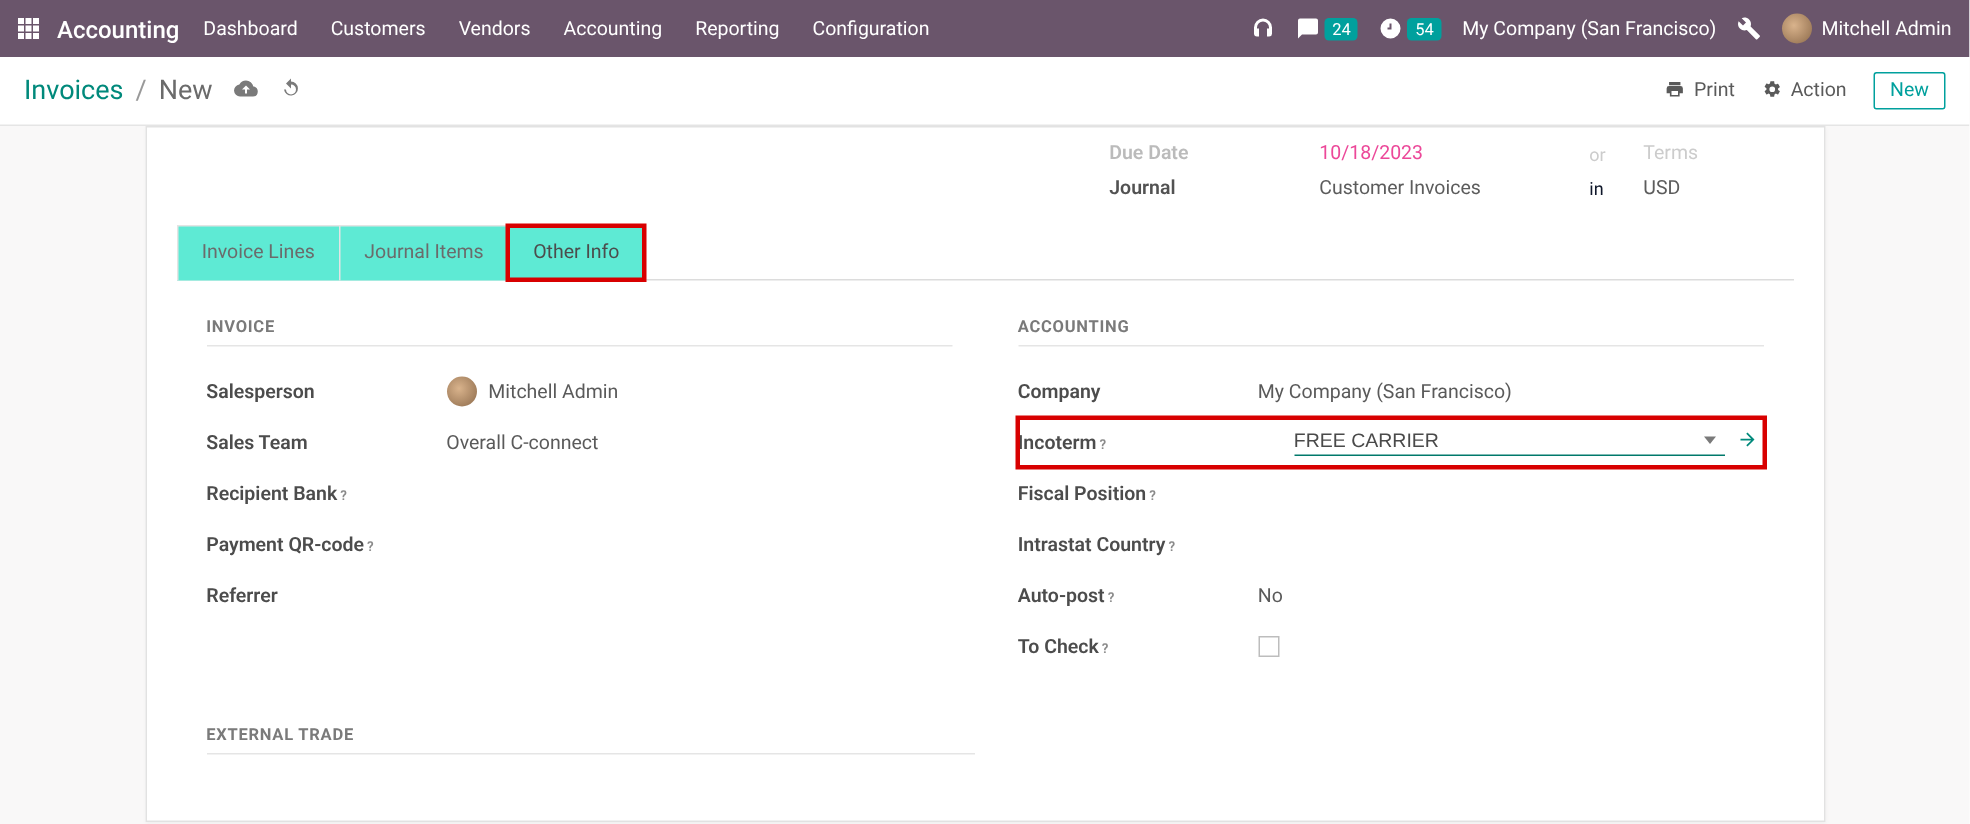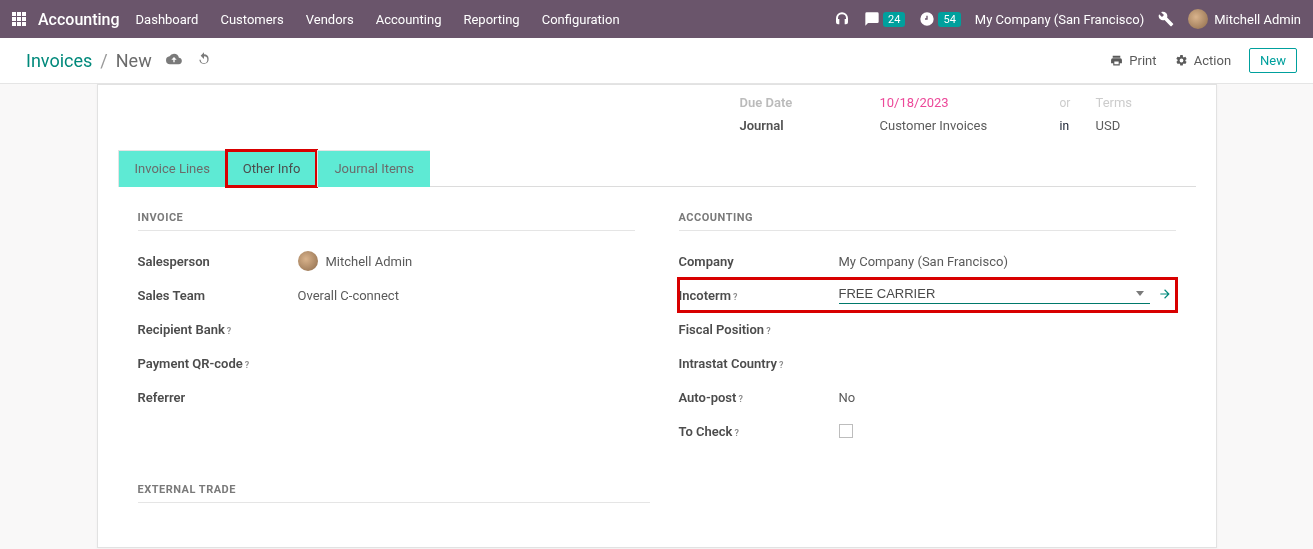--- a/index.html
+++ b/index.html
@@ -15,21 +15,21 @@
   .navbar .spacer { flex: 1; }
   .navbar .right { display: flex; align-items: center; gap: 14px; }
   .badge { background: #00a09d; color: #fff; font-size: 11px; padding: 1px 5px; border-radius: 3px; margin-left: 3px; }
   .icon-svg { width: 16px; height: 16px; fill: #fff; }
   .icon-box { display: flex; align-items: center; }
   .avatar { width: 20px; height: 20px; border-radius: 50%; background: radial-gradient(circle at 40% 40%, #d9b38c, #8c6a4a); display: inline-block; margin-right: 6px; }
   
   
   .control-bar { background: #fff; border-bottom: 1px solid #e5e5e5; height: 46px; display: flex; align-items: center; padding: 0 16px; }
   .breadcrumb { font-size: 18px; color: #6b6b6b; display: flex; align-items: center; gap: 8px; }
-  .breadcrumb .root { color: #00897b; margin-left: 10px; }
+  .breadcrumb .root { color: #00897b; }
   .breadcrumb .sep { color: #999; }
   .breadcrumb-icons { display: flex; gap: 14px; margin-left: 14px; color: #7a7a7a; }
   .cb-spacer { flex: 1; }
   .control-bar .actions { display: flex; align-items: center; gap: 18px; font-size: 13px; color: #5a5a5a; }
   .btn-new { border: 1px solid #00a09d; color: #00a09d; padding: 4px 10px; border-radius: 2px; font-size: 13px; background: #fff; }
   
   
   .sheet-wrap { display: flex; justify-content: center; padding: 0 0 20px 0; }
   .sheet { width: 1120px; background: #fff; border: 1px solid #e2e2e2; box-shadow: 0 1px 3px rgba(0,0,0,0.04); padding-bottom: 30px; }
   
@@ -54,21 +54,21 @@
   .field-row { display: flex; align-items: center; min-height: 32px; margin-bottom: 2px; }
   .field-row .flabel { width: 160px; font-weight: 600; color: #4c4c4c; font-size: 13px; display: flex; align-items: baseline; }
   .field-row .flabel .q { font-size: 9px; color: #8a8a8a; margin-left: 2px; vertical-align: super; }
   .field-row .fvalue { flex: 1; color: #5a5a5a; font-size: 13px; display: flex; align-items: center; }
   .avatar-sm { width: 20px; height: 20px; border-radius: 50%; background: radial-gradient(circle at 40% 40%, #d9b38c, #8c6a4a); margin-right: 8px; flex-shrink: 0; }
   
   .ext-section { padding: 0 40px; margin-top: 24px; width: 53%; }
   
   
   .highlight-box { outline: 3px solid #d80000; outline-offset: -1px; }
-  .incoterm-input-wrap { flex: 1; display: flex; align-items: center; border-bottom: 1px solid #00796b; padding-bottom: 2px; }
+  .incoterm-input-wrap { flex: 1; display: flex; align-items: center; border-bottom: 1px solid #00796b; padding-bottom: 2px; margin-left: 24px; }
   .incoterm-input { flex: 1; border: none; outline: none; font-size: 13px; color: #4a4a4a; background: transparent; }
   .caret-down { width: 0; height: 0; border-left: 4px solid transparent; border-right: 4px solid transparent; border-top: 5px solid #7a7a7a; margin: 0 6px; }
   .arrow-link { color: #00897b; margin-left: 8px; }
   .checkbox { width: 14px; height: 14px; border: 1px solid #bdbdbd; background: #fff; }
   
   .cloud-icon, .reset-icon { width: 16px; height: 16px; fill: #7a7a7a; }
 </style>
 </head>
 <body>
 
@@ -172,22 +172,22 @@
         <div class="val" style="color:#ccc">Terms</div>
         <div class="lbl">Journal</div>
         <div class="val">Customer Invoices</div>
         <div class="small">in</div>
         <div class="val">USD</div>
       </div>
     </div>
 
     <div class="tabs">
       <div class="tab inactive">Invoice Lines</div>
+      <div class="tab inactive">Journal Items</div>
       <div class="tab active highlight-tab">Other Info</div>
-      <div class="tab inactive">Journal Items</div>
     </div>
 
     <div class="form-body">
 
       <div class="form-col">
         <div class="section-title">INVOICE</div>
 
         <div class="field-row">
           <div class="flabel">Salesperson</div>
           <div class="fvalue">

